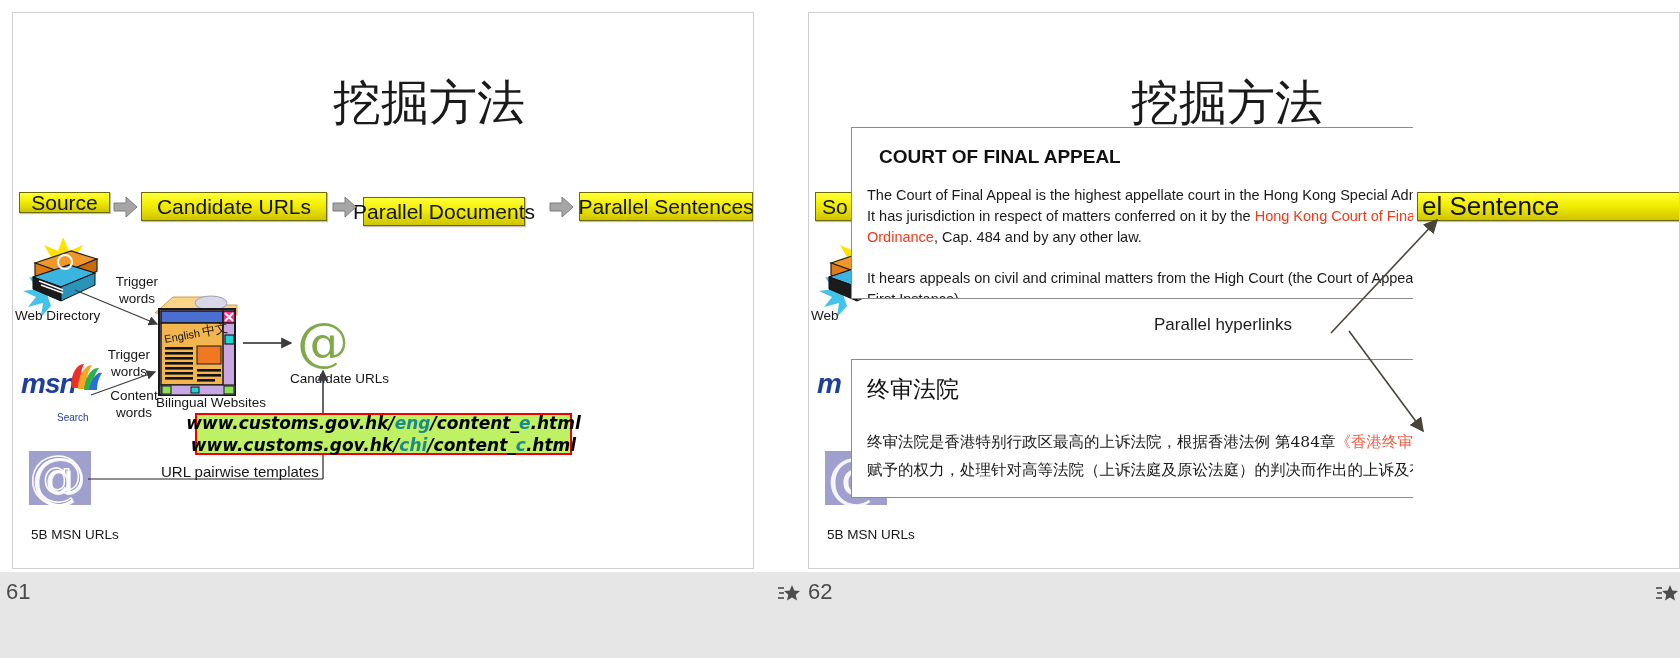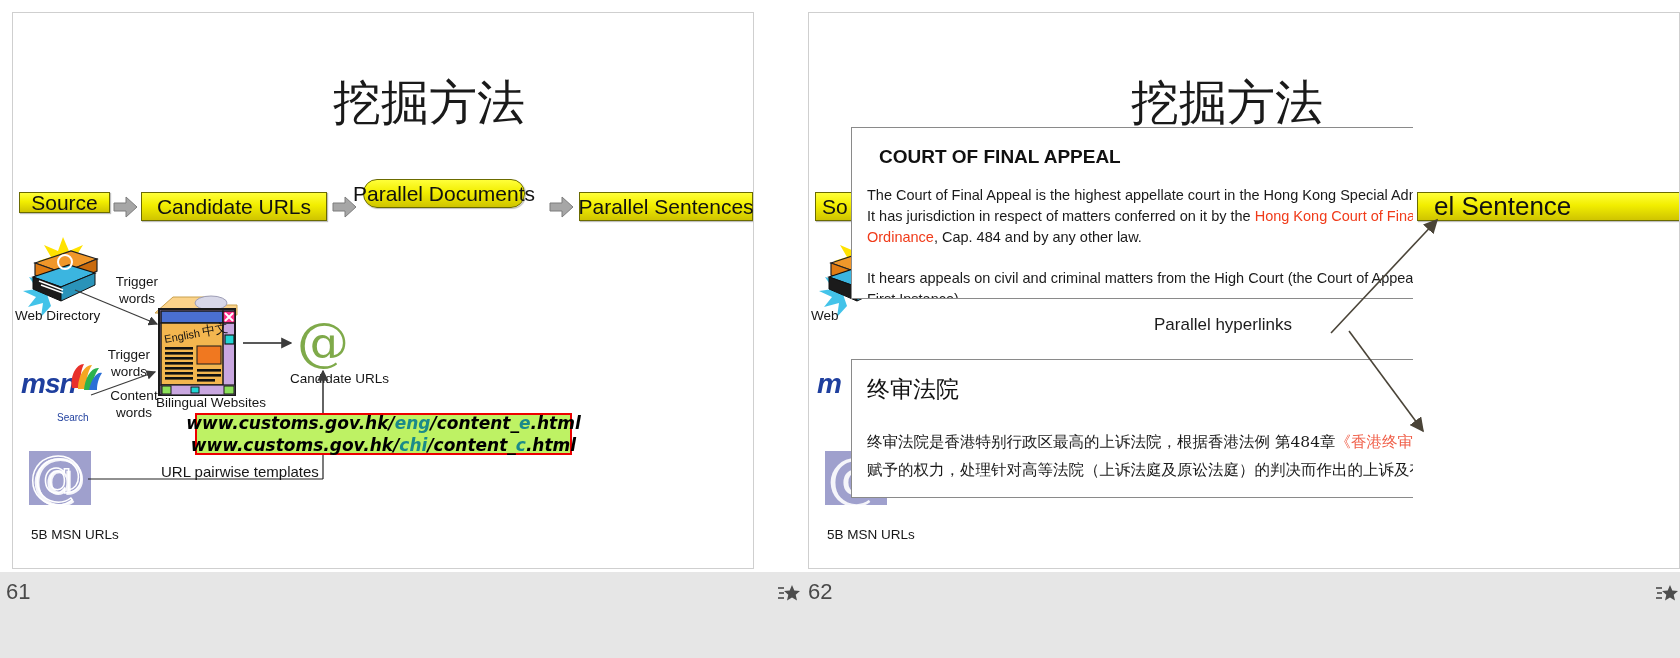--- a/index.html
+++ b/index.html
@@ -130,21 +130,21 @@
     <div class="slide-frame" style="left:12px;top:12px;width:742px;height:557px;">
 
       <div class="slide-title" style="left:320px;top:58px;font-size:48px;">挖掘方法</div>
 
       <div class="pipe-box" style="left:6px;top:179px;width:91px;height:21px;">
         <span>Source</span>
       </div>
       <div class="pipe-box" style="left:128px;top:179px;width:186px;height:29px;">
         <span>Candidate URLs</span>
       </div>
-      <div class="pipe-box" style="left:350px;top:166px;width:162px;height:29px;border-radius:14px;">
+      <div class="pipe-box" style="left:350px;top:184px;width:162px;height:29px;">
         <span>Parallel Documents</span>
       </div>
       <div class="pipe-box" style="left:566px;top:179px;width:174px;height:29px;">
         <span>Parallel Sentences</span>
       </div>
 
       <svg class="pipe-arrow" style="left:101px;top:184px;" width="24" height="20" viewBox="0 0 24 20">
         <path d="M0 6 H12 V0 L23 10 L12 20 V14 H0 Z" fill="#a6a6a6" stroke="#7d7d7d" stroke-width="1"></path>
       </svg>
       <svg class="pipe-arrow" style="left:320px;top:184px;" width="24" height="20" viewBox="0 0 24 20">
@@ -286,21 +286,21 @@
 
   <div class="slide-panel" style="left:800px;top:0;width:880px;height:658px;">
 
     <div class="slide-frame" style="left:8px;top:12px;width:872px;height:557px;">
 
       <div class="slide-title" style="left:322px;top:58px;font-size:48px;">挖掘方法</div>
 
       <div class="pipe-box" style="left:6px;top:179px;width:52px;height:29px;justify-content:flex-start;padding-left:6px;">
         <span>So</span>
       </div>
-      <div class="pipe-box" style="left:608px;top:179px;width:264px;height:29px;justify-content:flex-start;padding-left:16px;font-size:26px;">
+      <div class="pipe-box" style="left:608px;top:179px;width:264px;height:29px;justify-content:flex-start;padding-left:4px;font-size:26px;">
         <span>el Sentence</span>
       </div>
 
       <svg style="left:6px;top:222px;" width="82" height="68" viewBox="0 0 82 68">
         <g>
           <path d="M44 2 L50 16 L64 10 L56 23 L70 26 L56 31 L64 43 L49 37 L44 50 L39 37 L25 43 L32 31 L19 26 L32 22 L25 10 L39 16 Z" fill="#ffe200"></path>
           <path d="M18 30 L24 46 L10 42 L18 54 L4 56 L17 62 L9 72 L24 68 L22 82 L32 71" fill="#39c0e8" opacity="0.95"></path>
           <path d="M16 28 L52 16 L78 24 L44 38 Z" fill="#f0972a" stroke="#222" stroke-width="1.2"></path>
           <path d="M16 28 L16 40 L44 52 L44 38 Z" fill="#e07b12" stroke="#222" stroke-width="1.2"></path>
           <path d="M44 38 L78 24 L78 36 L44 52 Z" fill="#c96a0d" stroke="#222" stroke-width="1.2"></path>

